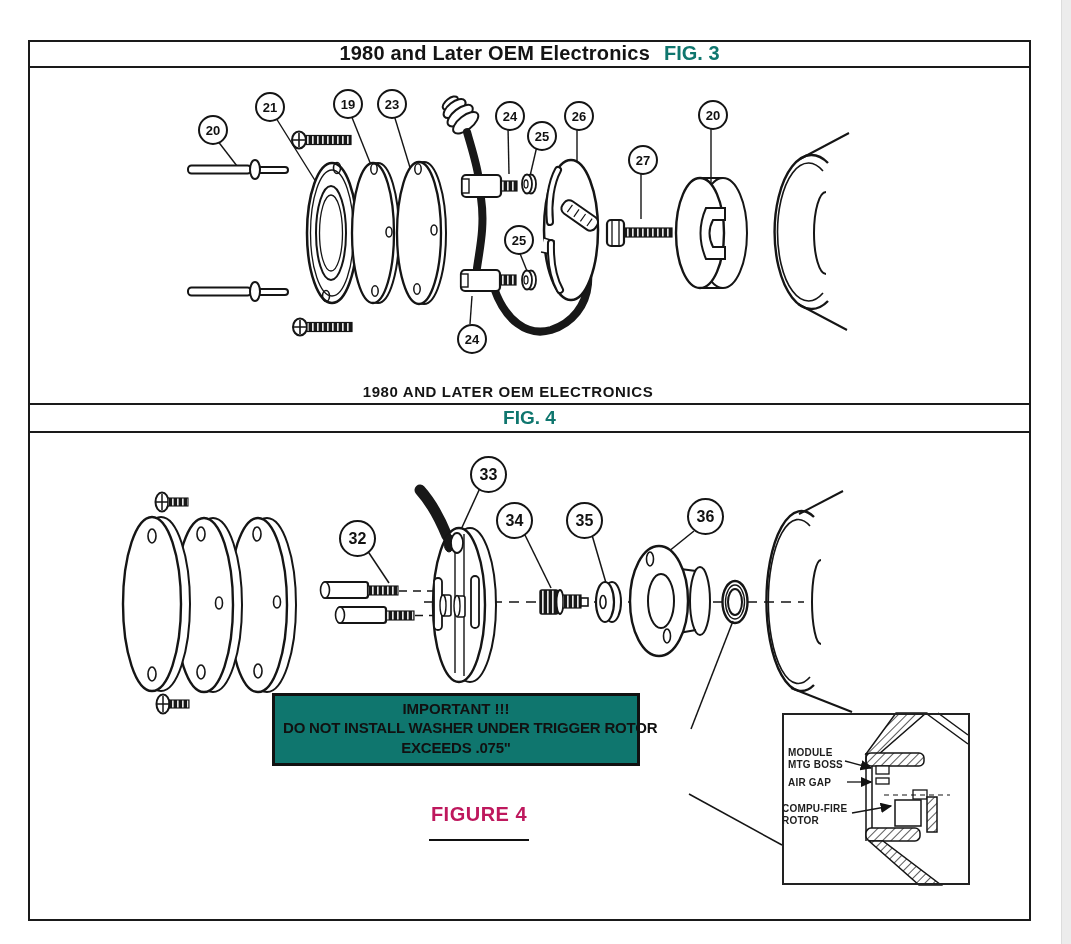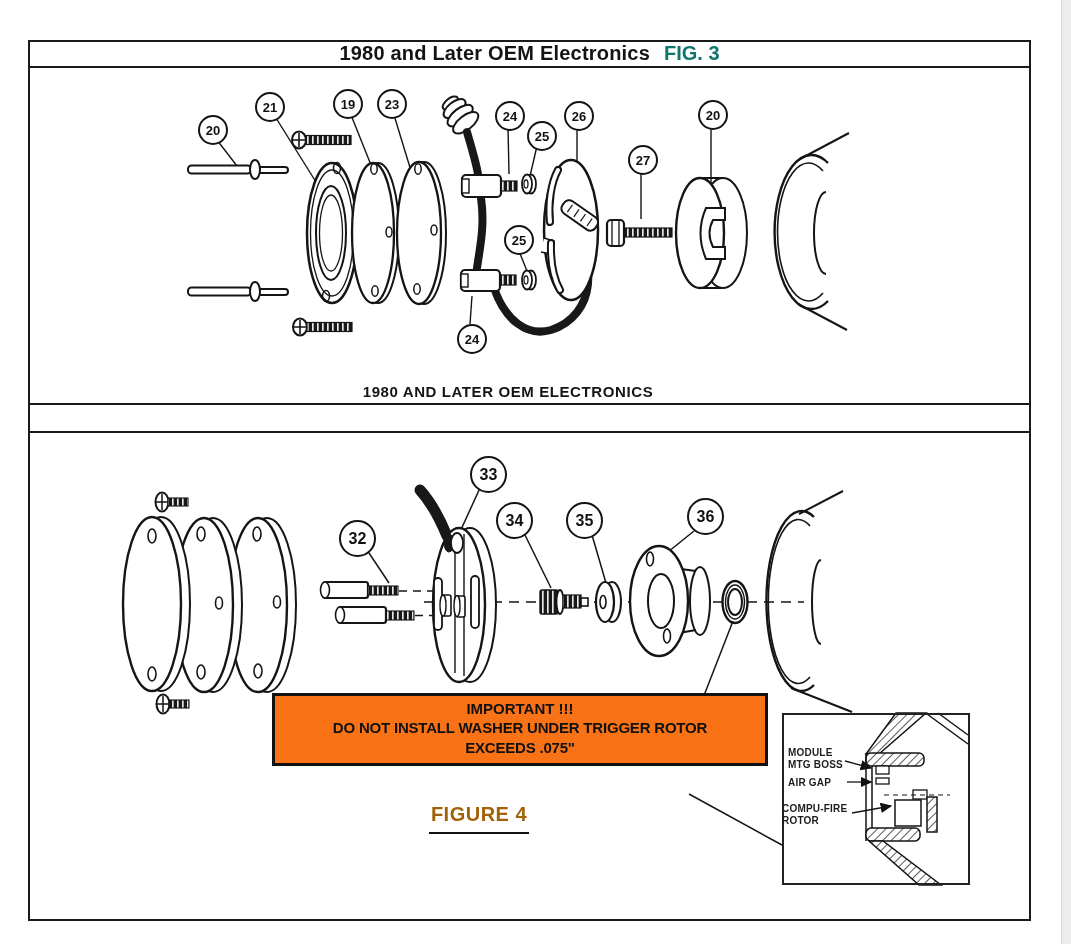--- a/index.html
+++ b/index.html
@@ -16,27 +16,27 @@
                 font-weight:bold;font-size:15px;letter-spacing:.6px;color:#141414;}
   .rule{position:absolute;left:28px;width:1003px;height:0;border-top:2px solid #1a1a1a;}
   .fig4-band{position:absolute;left:28px;top:405px;width:1003px;height:26px;display:flex;
              align-items:center;justify-content:center;}
   .fig4-band .fig-tag{font-size:19px;}
   .art{position:absolute;left:0;top:0;pointer-events:none;}
   .co3,.co4{position:absolute;background:#fff;border-radius:50%;display:flex;align-items:center;
             justify-content:center;font-weight:bold;color:#111;}
   .co3{width:26px;height:26px;border:2px solid #141414;font-size:13px;}
   .co4{width:33px;height:33px;border:2.5px solid #141414;font-size:16px;}
-  .important-box{position:absolute;left:272px;top:693px;width:496px;box-sizing:border-box;
-                 border:3px solid #111;background:#f97316;padding:3px 8px 6px;color:#111;}
+  .important-box{position:absolute;left:272px;top:693px;width:368px;box-sizing:border-box;
+                 border:3px solid #111;background:#0f766e;padding:3px 8px 6px;color:#111;}
   .important-box .hd{text-align:center;font-weight:bold;font-size:15px;line-height:19px;}
   .important-box .ln{font-weight:bold;font-size:15px;line-height:19.5px;letter-spacing:-.2px;white-space:nowrap;text-align:center;}
   .figure4-caption{position:absolute;left:272px;top:803px;width:414px;text-align:center;}
   .figure4-caption span{display:inline-block;font-weight:bold;font-size:20px;letter-spacing:.5px;
-                        border-bottom:2.5px solid #111;padding:0 2px 6px;color:#a16207;}
+                        border-bottom:2.5px solid #111;padding:0 2px 13px;color:#be185d;}
   .inset-box{position:absolute;left:782px;top:713px;width:188px;height:172px;box-sizing:border-box;
              border:2px solid #222;background:transparent;}
   .inset-label{position:absolute;font-weight:bold;font-size:10px;line-height:11.5px;color:#1d1d1d;
                text-align:left;letter-spacing:.2px;}
 </style>
 </head>
 <body>
 
 <div class="page">
   <div class="edge-right"></div>
@@ -308,20 +308,23 @@
   </svg>
 
   <div class="title-band">
     <span class="title-main">1980 and Later OEM Electronics</span>
     <span class="fig-tag">FIG. 3</span>
   </div>
 
   <div class="fig3-caption">1980 AND LATER OEM ELECTRONICS</div>
 
   <div class="rule" style="top:403px"></div>
+  <div class="fig4-band">
+    <span class="fig-tag">FIG. 4</span>
+  </div>
   <div class="rule" style="top:431px"></div>
 
   <div class="co3" style="left:198px;top:115px">20</div>
   <div class="co3" style="left:255px;top:92px">21</div>
   <div class="co3" style="left:333px;top:89px">19</div>
   <div class="co3" style="left:377px;top:89px">23</div>
   <div class="co3" style="left:495px;top:101px">24</div>
   <div class="co3" style="left:527px;top:121px">25</div>
   <div class="co3" style="left:564px;top:101px">26</div>
   <div class="co3" style="left:628px;top:145px">27</div>

